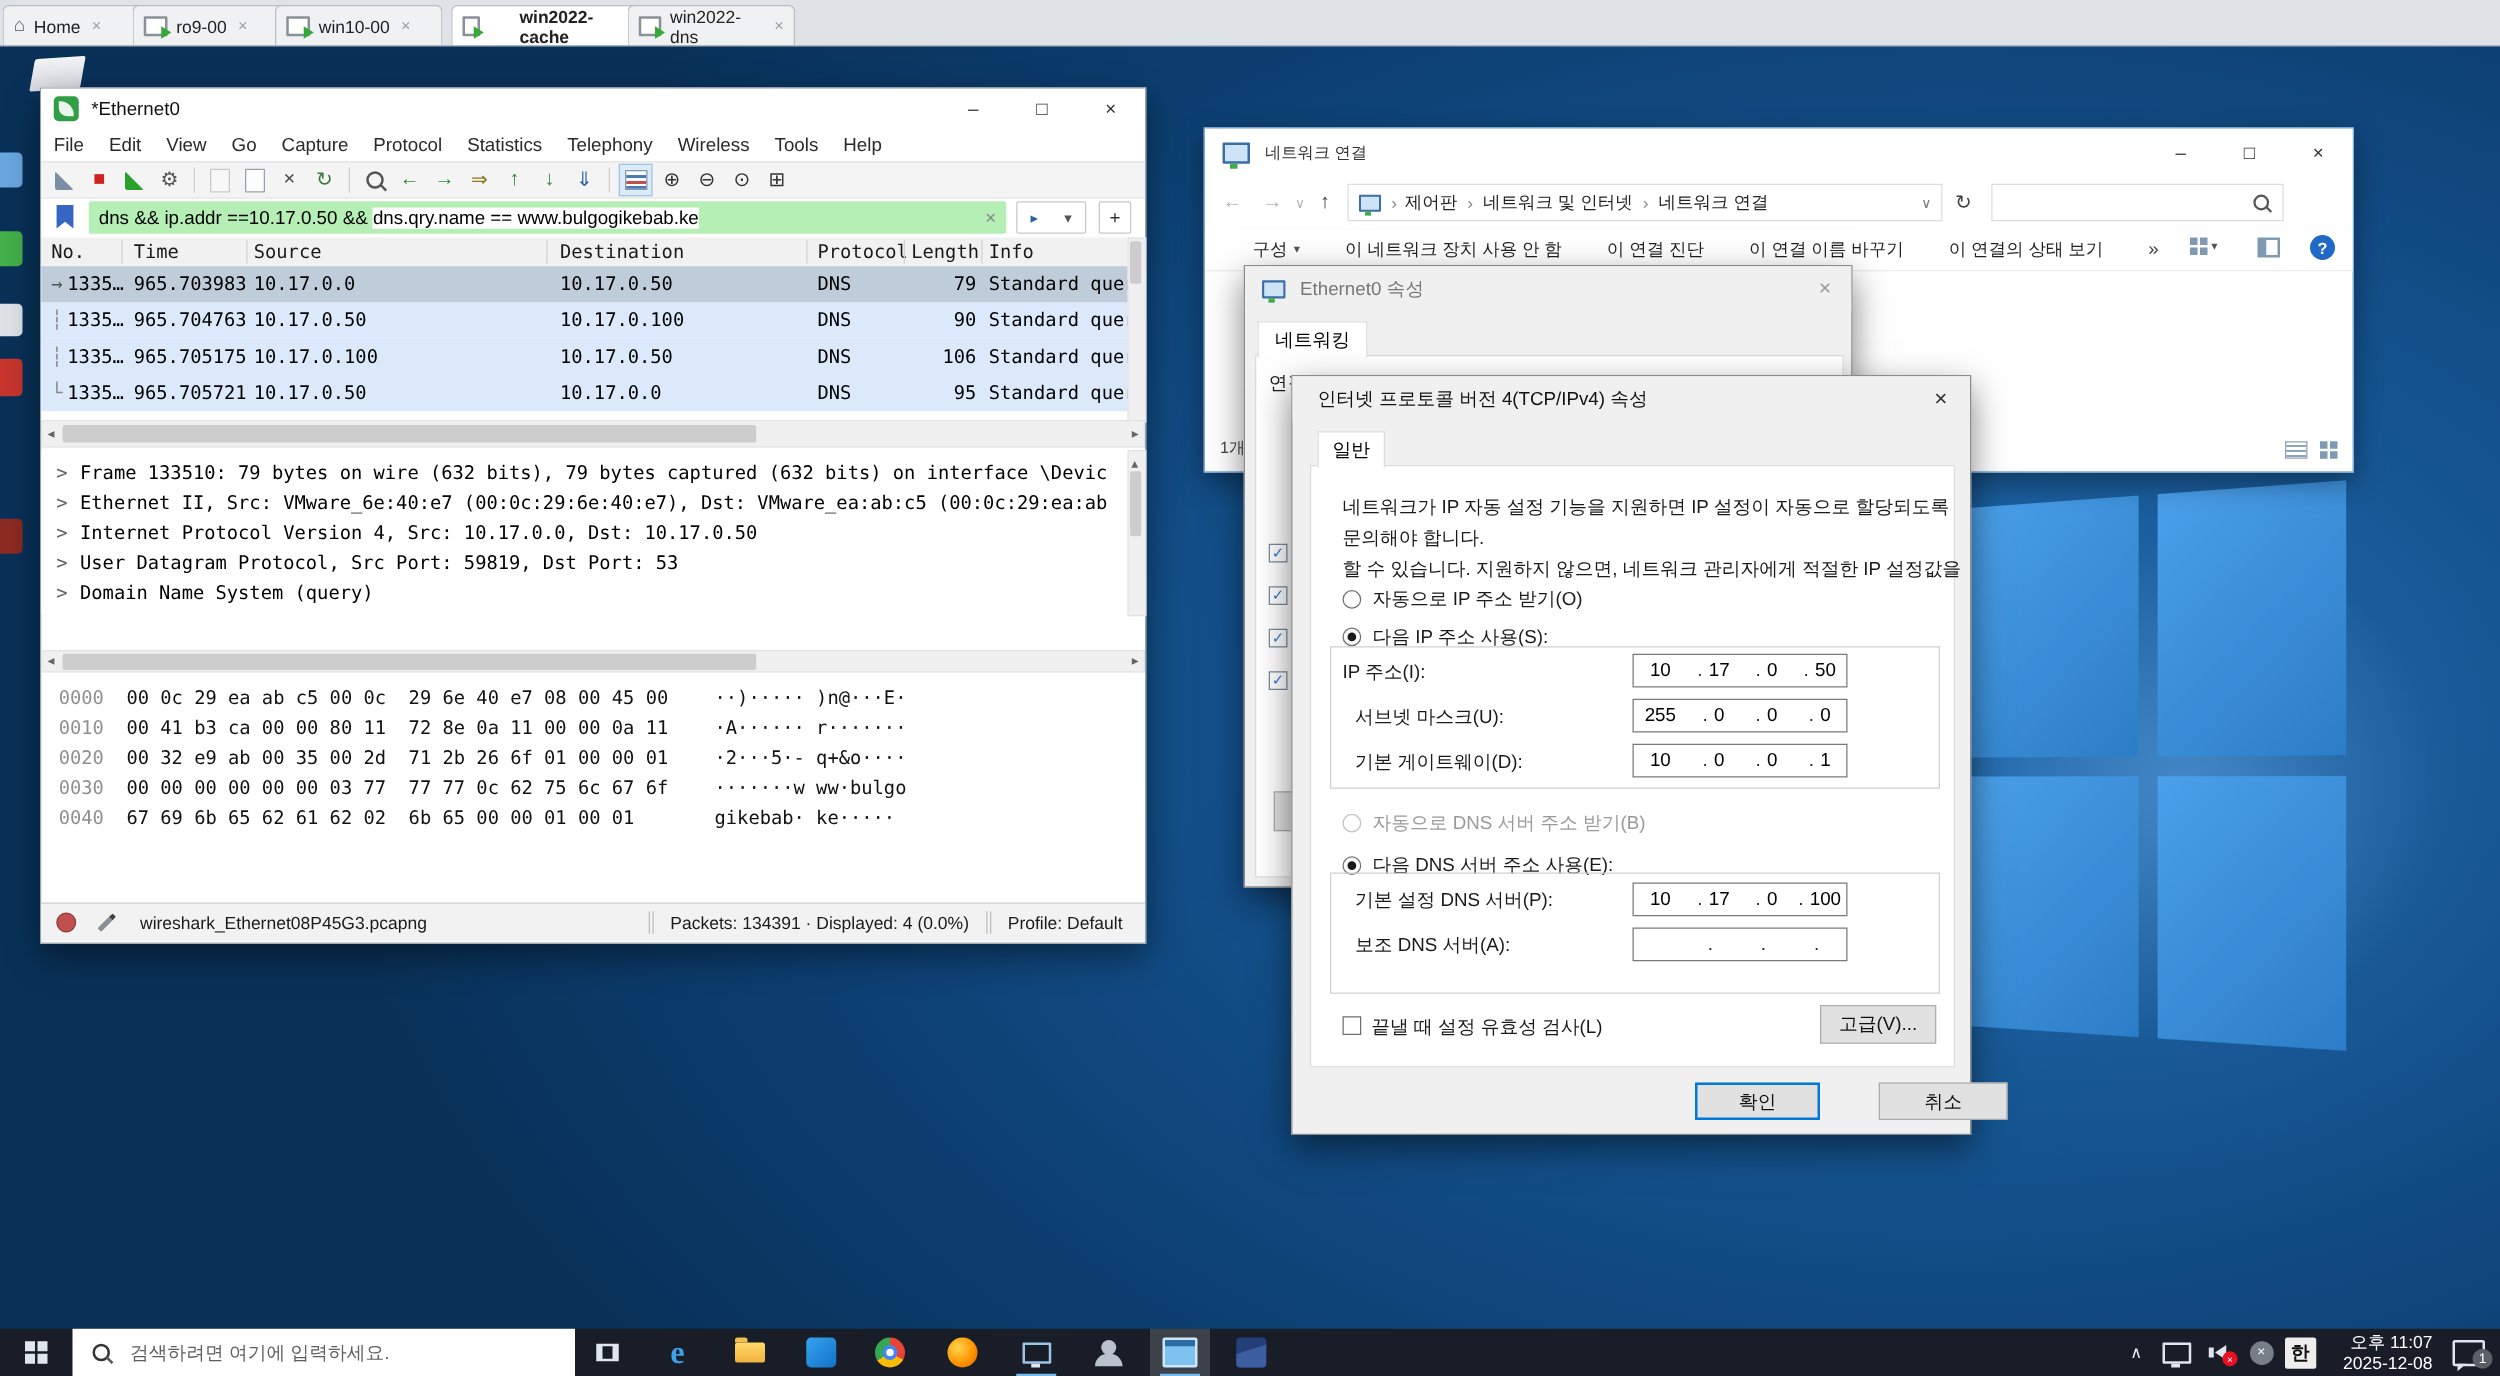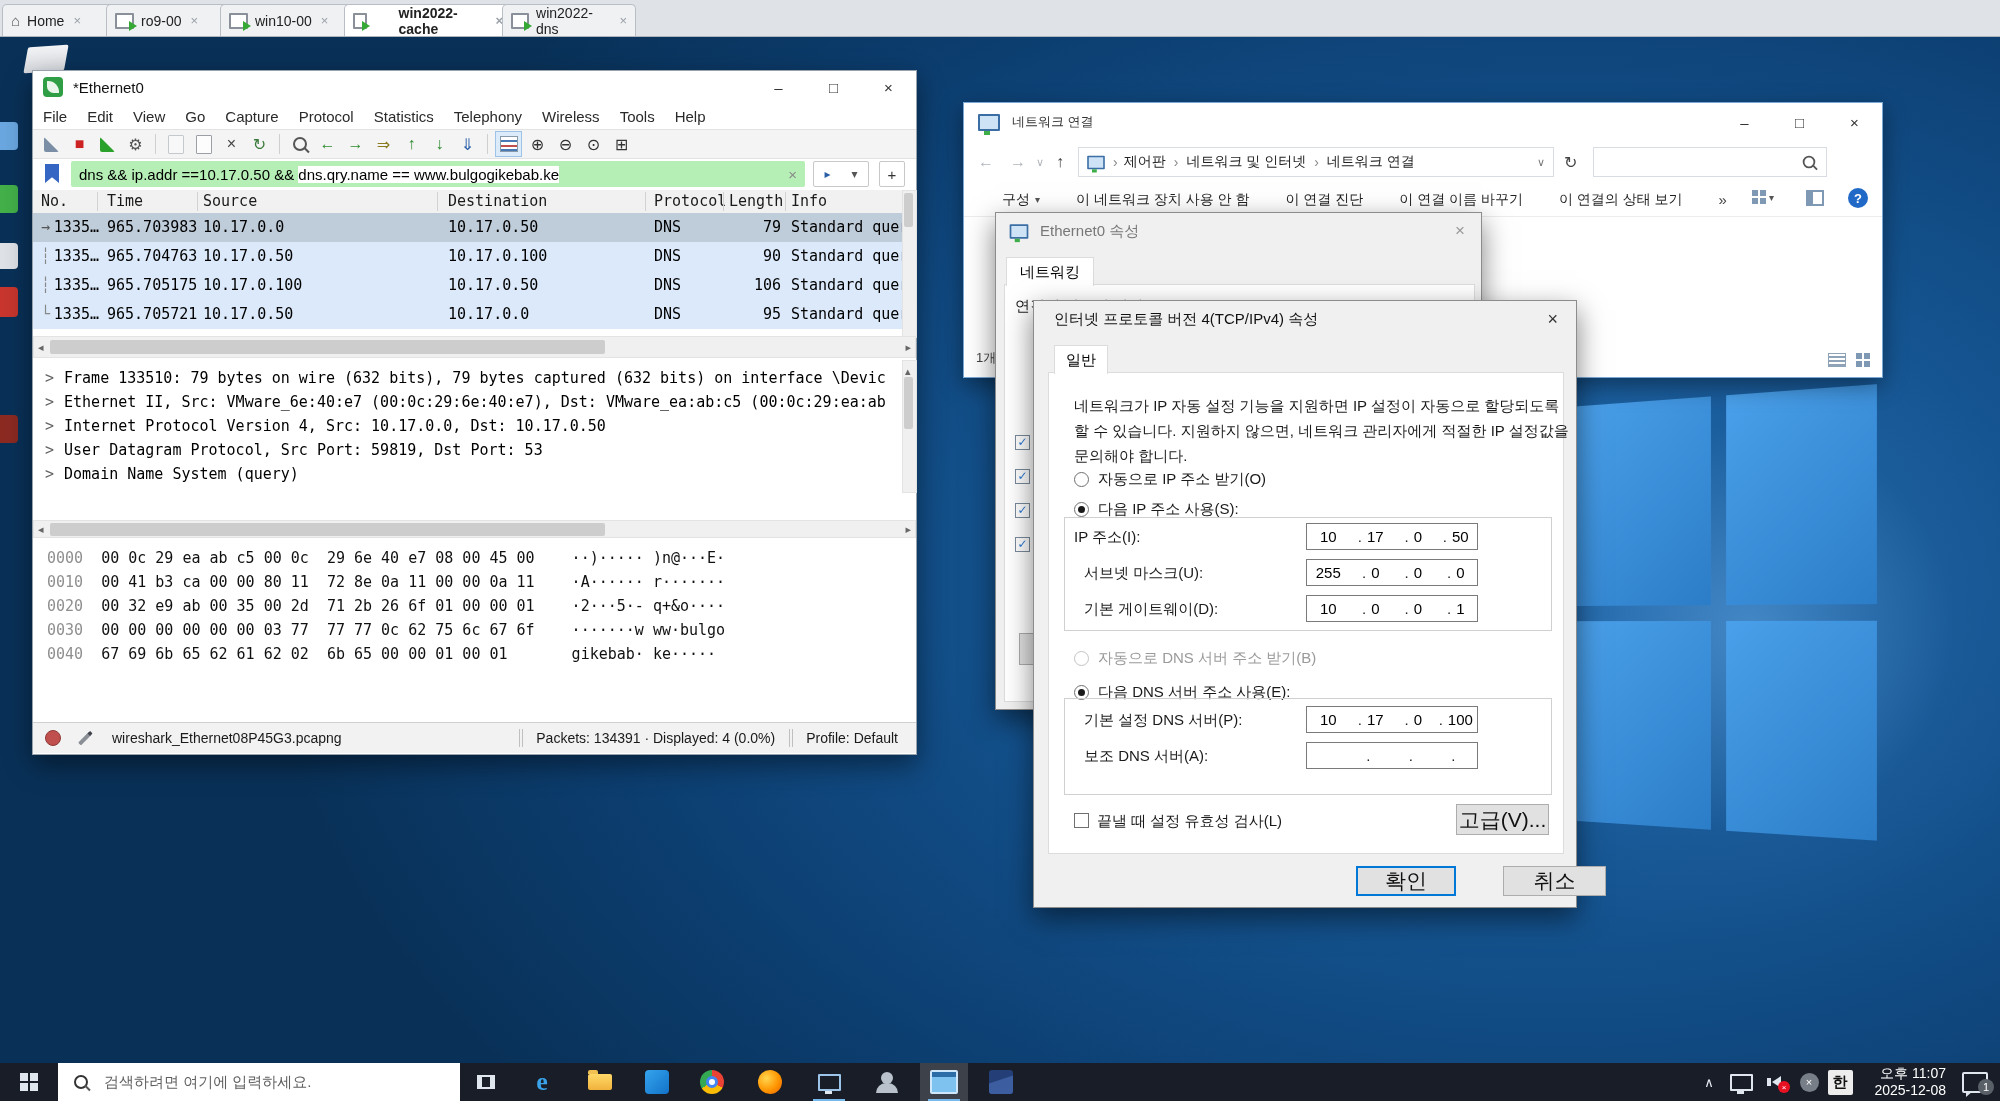--- a/index.html
+++ b/index.html
@@ -78,21 +78,21 @@
   .radio.sel::after{content:"";display:block;width:7px;height:7px;margin:3px;border-radius:50%;background:#1a1a1a;}
   .radio.dis{border-color:#c3c3c3;}
   .cb{width:15px;height:15px;border:1px solid #707070;background:#fff;box-sizing:border-box;}
   .cb.frag{border-color:#7a8b9c;color:#2a7ad4;font-size:12px;line-height:13px;text-align:center;}
   .grp{position:absolute;border:1px solid #d0d0d0;}
   .flabel{position:absolute;font-size:15px;color:#1a1a1a;white-space:nowrap;}
   .octbox{position:absolute;width:172px;height:27px;border:1px solid #7a7a7a;background:#fff;display:flex;
     font-size:15px;line-height:25px;box-sizing:border-box;}
   .oct{flex:1;text-align:center;}
   .oct:not(:first-child)::before{content:".";margin-right:5px;color:#222;}
-  .btn{position:absolute;background:#e1e1e1;border:1px solid #adadad;font-size:21px;color:#111;
+  .btn{position:absolute;background:#e1e1e1;border:1px solid #adadad;font-size:15px;color:#111;
     display:flex;align-items:center;justify-content:center;box-sizing:border-box;}
   .btn.def{border:2px solid #0078d7;}
   .dgray{color:#9a9a9a;}
   
   #taskbar{left:0;top:1063px;width:2000px;height:38px;background:#181d27;padding-left:40px;}
   .winlogo{display:grid;grid-template-columns:8px 8px;gap:2px;}
   .winlogo span{width:8px;height:8px;background:#dfe6ee;}
   .slot{position:absolute;top:0;width:48px;height:38px;display:flex;align-items:center;justify-content:center;}
   .runline{position:absolute;bottom:0;left:8px;width:32px;height:2px;background:#76b9ed;}
   .tray{color:#e8edf3;font-size:13px;}
@@ -149,21 +149,21 @@
   <div class="tab" style="left:106px;width:106px;">
     <span class="vmicon"></span>
     <span>ro9-00</span>
     <span class="tabclose">×</span>
   </div>
   <div class="tab" style="left:220px;width:116px;">
     <span class="vmicon"></span>
     <span>win10-00</span>
     <span class="tabclose">×</span>
   </div>
-  <div class="tab active" style="left:344px;width:150px;gap:32px;">
+  <div class="tab active" style="left:361px;width:150px;gap:32px;">
     <span class="vmicon"></span>
     <span>win2022-cache</span>
     <span class="tabclose">×</span>
   </div>
   <div class="tab" style="left:502px;width:116px;">
     <span class="vmicon"></span>
     <span>win2022-dns</span>
     <span class="tabclose">×</span>
   </div>
 </div>
@@ -447,22 +447,22 @@
   <div class="a f" style="left:0;top:0;width:542px;height:36px;background:#f0f0f0;">
     <span class="dtitle" style="margin-left:20px;">인터넷 프로토콜 버전 4(TCP/IPv4) 속성</span>
     <span style="flex:1;"></span>
     <span style="margin-right:18px;color:#333;font-size:18px;">×</span>
   </div>
   <div class="dtab" style="left:20px;top:44px;width:52px;height:28px;">일반</div>
   <div class="dpage" style="left:14px;top:71px;width:514px;height:480px;"></div>
 
   <div class="flabel" style="left:40px;top:92px;line-height:25px;">
     <div>네트워크가 IP 자동 설정 기능을 지원하면 IP 설정이 자동으로 할당되도록</div>
+    <div>문의해야 합니다.</div>
     <div>할 수 있습니다. 지원하지 않으면, 네트워크 관리자에게 적절한 IP 설정값을</div>
-    <div>문의해야 합니다.</div>
   </div>
 
   <span class="radio a" style="left:40px;top:171px;"></span>
   <span class="flabel" style="left:64px;top:169px;">자동으로 IP 주소 받기(O)</span>
   <span class="radio sel a" style="left:40px;top:201px;"></span>
   <span class="flabel" style="left:64px;top:199px;">다음 IP 주소 사용(S):</span>
   <div class="grp" style="left:30px;top:216px;width:486px;height:112px;"></div>
 
   <span class="flabel" style="left:40px;top:227px;">IP 주소(I):</span>
   <div class="octbox" style="left:272px;top:222px;">

